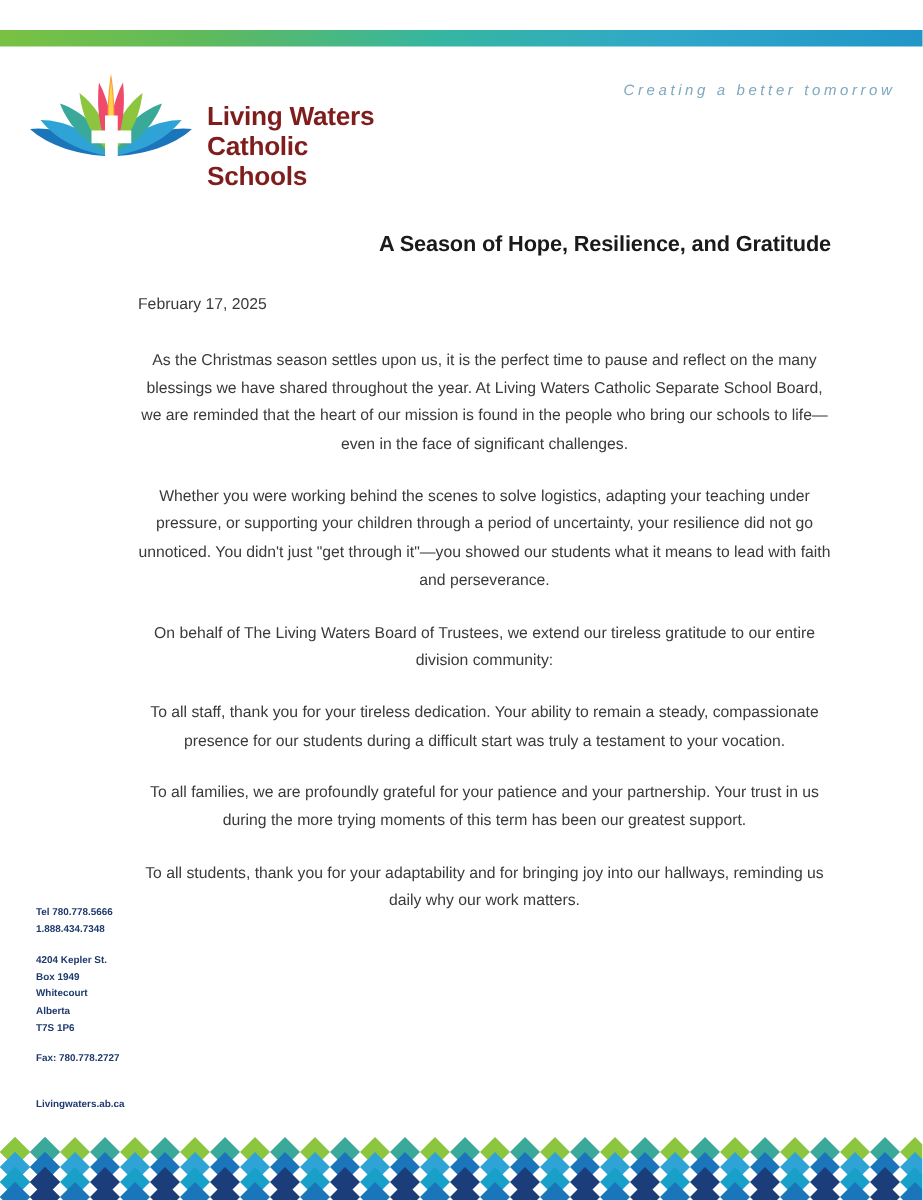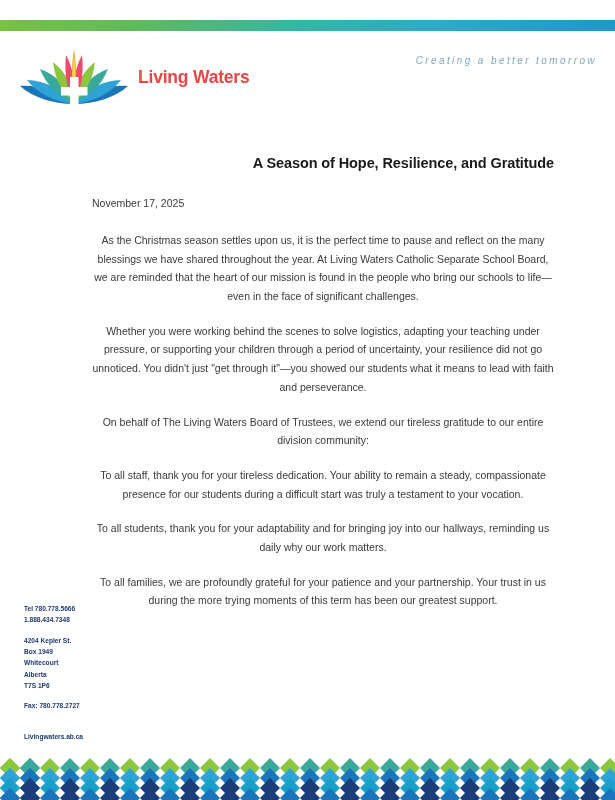--- a/index.html
+++ b/index.html
@@ -60,21 +60,21 @@
     width: 112px;
     height: 70px;
   }
   .wordmark {
     position: absolute;
     left: 120px;
     top: 23px;
     font-size: 17.5px;
     font-weight: bold;
     line-height: 1.14;
-    color: #ef4444;
+    color: #7f1d1d;
     letter-spacing: -0.2px;
   }
   .wordmark span { display: block; }
 
   
   .sidebar {
     position: absolute;
     left: 24px;
     top: 603px;
     width: 74px;
@@ -161,20 +161,21 @@
         <path d="M112 110 C 106 86, 106 44, 112 8 C 118 44, 118 86, 112 110 Z" fill="#f9a03c"></path>
         <path d="M112 108 C 108 82, 108 46, 112 18 C 116 46, 116 82, 112 108 Z" fill="#fcd34a"></path>
 
         <rect x="104" y="64" width="17" height="66" fill="#ffffff"></rect>
         <rect x="86" y="84" width="53" height="17" fill="#ffffff"></rect>
       </g>
     </svg>
 
     <div class="wordmark">
       <span>Living Waters</span>
+      <span>Catholic Schools</span>
     </div>
   </div>
 </div>
 
 <div class="sidebar">
   <div class="grp">
     <div class="line">Tel 780.778.5666</div>
     <div class="line">1.888.434.7348</div>
   </div>
   <div class="grp">
@@ -187,28 +188,28 @@
   <div class="grp">
     <div class="line">Fax: 780.778.2727</div>
   </div>
   <div class="grp site">
     <div class="line">Livingwaters.ab.ca</div>
   </div>
 </div>
 
 <div class="letter">
   <h1 class="letter-title">A Season of Hope, Resilience, and Gratitude</h1>
-  <p class="letter-date">November 17, 2025</p>
+  <p class="letter-date">February 17, 2025</p>
 
   <p class="para">As the Christmas season settles upon us, it is the perfect time to pause and reflect on the many blessings we have shared throughout the year. At Living Waters Catholic Separate School Board, we are reminded that the heart of our mission is found in the people who bring our schools to life—even in the face of significant challenges.</p>
   <p class="para">Whether you were working behind the scenes to solve logistics, adapting your teaching under pressure, or supporting your children through a period of uncertainty, your resilience did not go unnoticed. You didn't just "get through it"—you showed our students what it means to lead with faith and perseverance.</p>
   <p class="para">On behalf of The Living Waters Board of Trustees, we extend our tireless gratitude to our entire division community:</p>
   <p class="para">To all staff, thank you for your tireless dedication. Your ability to remain a steady, compassionate presence for our students during a difficult start was truly a testament to your vocation.</p>
+  <p class="para">To all families, we are profoundly grateful for your patience and your partnership. Your trust in us during the more trying moments of this term has been our greatest support.</p>
   <p class="para">To all students, thank you for your adaptability and for bringing joy into our hallways, reminding us daily why our work matters.</p>
-  <p class="para">To all families, we are profoundly grateful for your patience and your partnership. Your trust in us during the more trying moments of this term has been our greatest support.</p>
 </div>
 
 <div class="footer-pattern">
   <svg width="615" height="42" viewBox="0 0 615 42">
     <defs>
 
       <g id="row-a">
         <path d="M0 0 L9 -9 L18 0 L9 9 Z" fill="#8cc63f"></path>
       </g>
     </defs>

